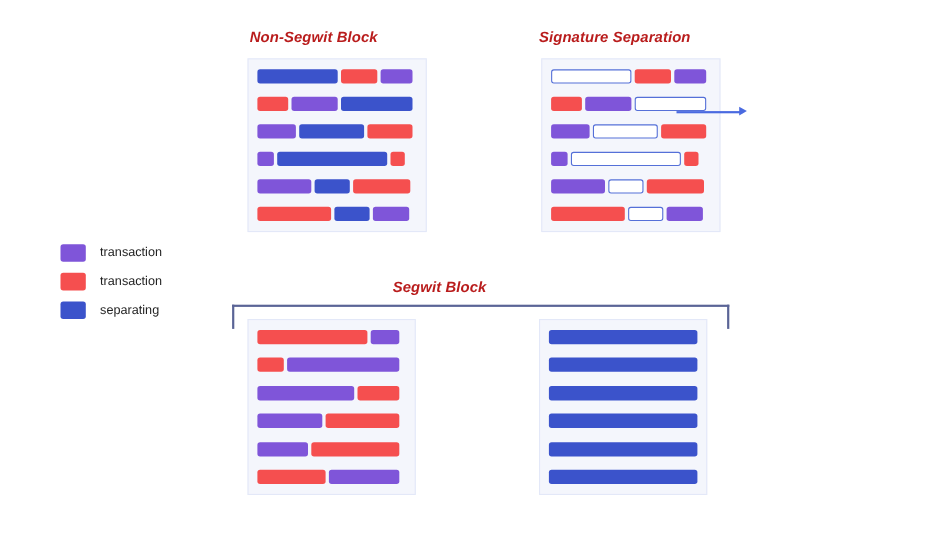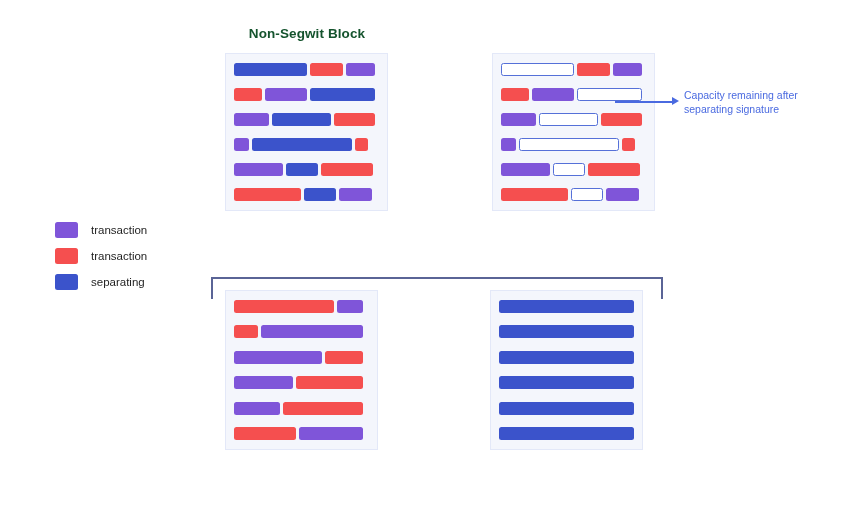--- a/index.html
+++ b/index.html
@@ -14,24 +14,24 @@
     height: 506px;
     background: #ffffff;
     overflow: hidden;
   }
 
   
   .block-title {
     position: absolute;
     font-size: 13.5px;
     font-weight: bold;
-    color: #14532d;
+    color: #b91c1c;
     letter-spacing: .1px;
     white-space: nowrap;
-    text-align: center;
+    font-style: italic;
   }
 
   
   .block-box {
     position: absolute;
     background: #f4f6fc;
     border: 1px solid #e3e8f8;
     box-sizing: border-box;
     display: flex;
     flex-direction: column;
@@ -168,20 +168,21 @@
         <div class="cell gap" style="flex: 1 1 auto;"></div>
       </div>
       <div class="brow">
         <div class="cell red" style="flex: 0 0 46%;"></div>
         <div class="cell blue" style="flex: 0 0 22%;"></div>
         <div class="cell purple" style="flex: 0 0 23%;"></div>
         <div class="cell gap" style="flex: 1 1 auto;"></div>
       </div>
     </div>
 
+  <div class="block-title" style="left:490px; top:26px; width:170px;">Signature Separation</div>
   <div class="block-box" id="box-sigsep" style="left:492px; top:53px; width:163px; height:158px;">
       <div class="brow">
         <div class="cell empty" style="flex: 0 0 50%;"></div>
         <div class="cell red" style="flex: 0 0 23%;"></div>
         <div class="cell purple" style="flex: 0 0 20%;"></div>
         <div class="cell gap" style="flex: 1 1 auto;"></div>
       </div>
       <div class="brow">
         <div class="cell red" style="flex: 0 0 19%;"></div>
         <div class="cell purple" style="flex: 0 0 29%;"></div>
@@ -209,37 +210,37 @@
       <div class="brow">
         <div class="cell red" style="flex: 0 0 46%;"></div>
         <div class="cell empty" style="flex: 0 0 22%;"></div>
         <div class="cell purple" style="flex: 0 0 23%;"></div>
         <div class="cell gap" style="flex: 1 1 auto;"></div>
       </div>
     </div>
 
   <div id="anno-line"></div>
   <div id="anno-arrow"></div>
-  <div id="annotation">Capacity remaining after separating signature</div>
 
   <div id="legend">
     <div class="legend-row">
       <span class="legend-swatch" style="background:#7f55d9;"></span>
       <span class="legend-label">transaction</span>
     </div>
     <div class="legend-row">
       <span class="legend-swatch" style="background:#f54f4f;"></span>
       <span class="legend-label">transaction</span>
     </div>
     <div class="legend-row">
       <span class="legend-swatch" style="background:#3b53cb;"></span>
       <span class="legend-label">separating</span>
     </div>
   </div>
 
+  <div class="block-title" style="left:357px; top:253px; width:160px;">Segwit Block</div>
   <div id="bracket"></div>
 
   <div class="block-box" id="box-segwit" style="left:225px; top:290px; width:153px; height:160px;">
       <div class="brow">
         <div class="cell red" style="flex: 0 0 74%;"></div>
         <div class="cell purple" style="flex: 0 0 19%;"></div>
         <div class="cell gap" style="flex: 1 1 auto;"></div>
       </div>
       <div class="brow">
         <div class="cell red" style="flex: 0 0 18%;"></div>

